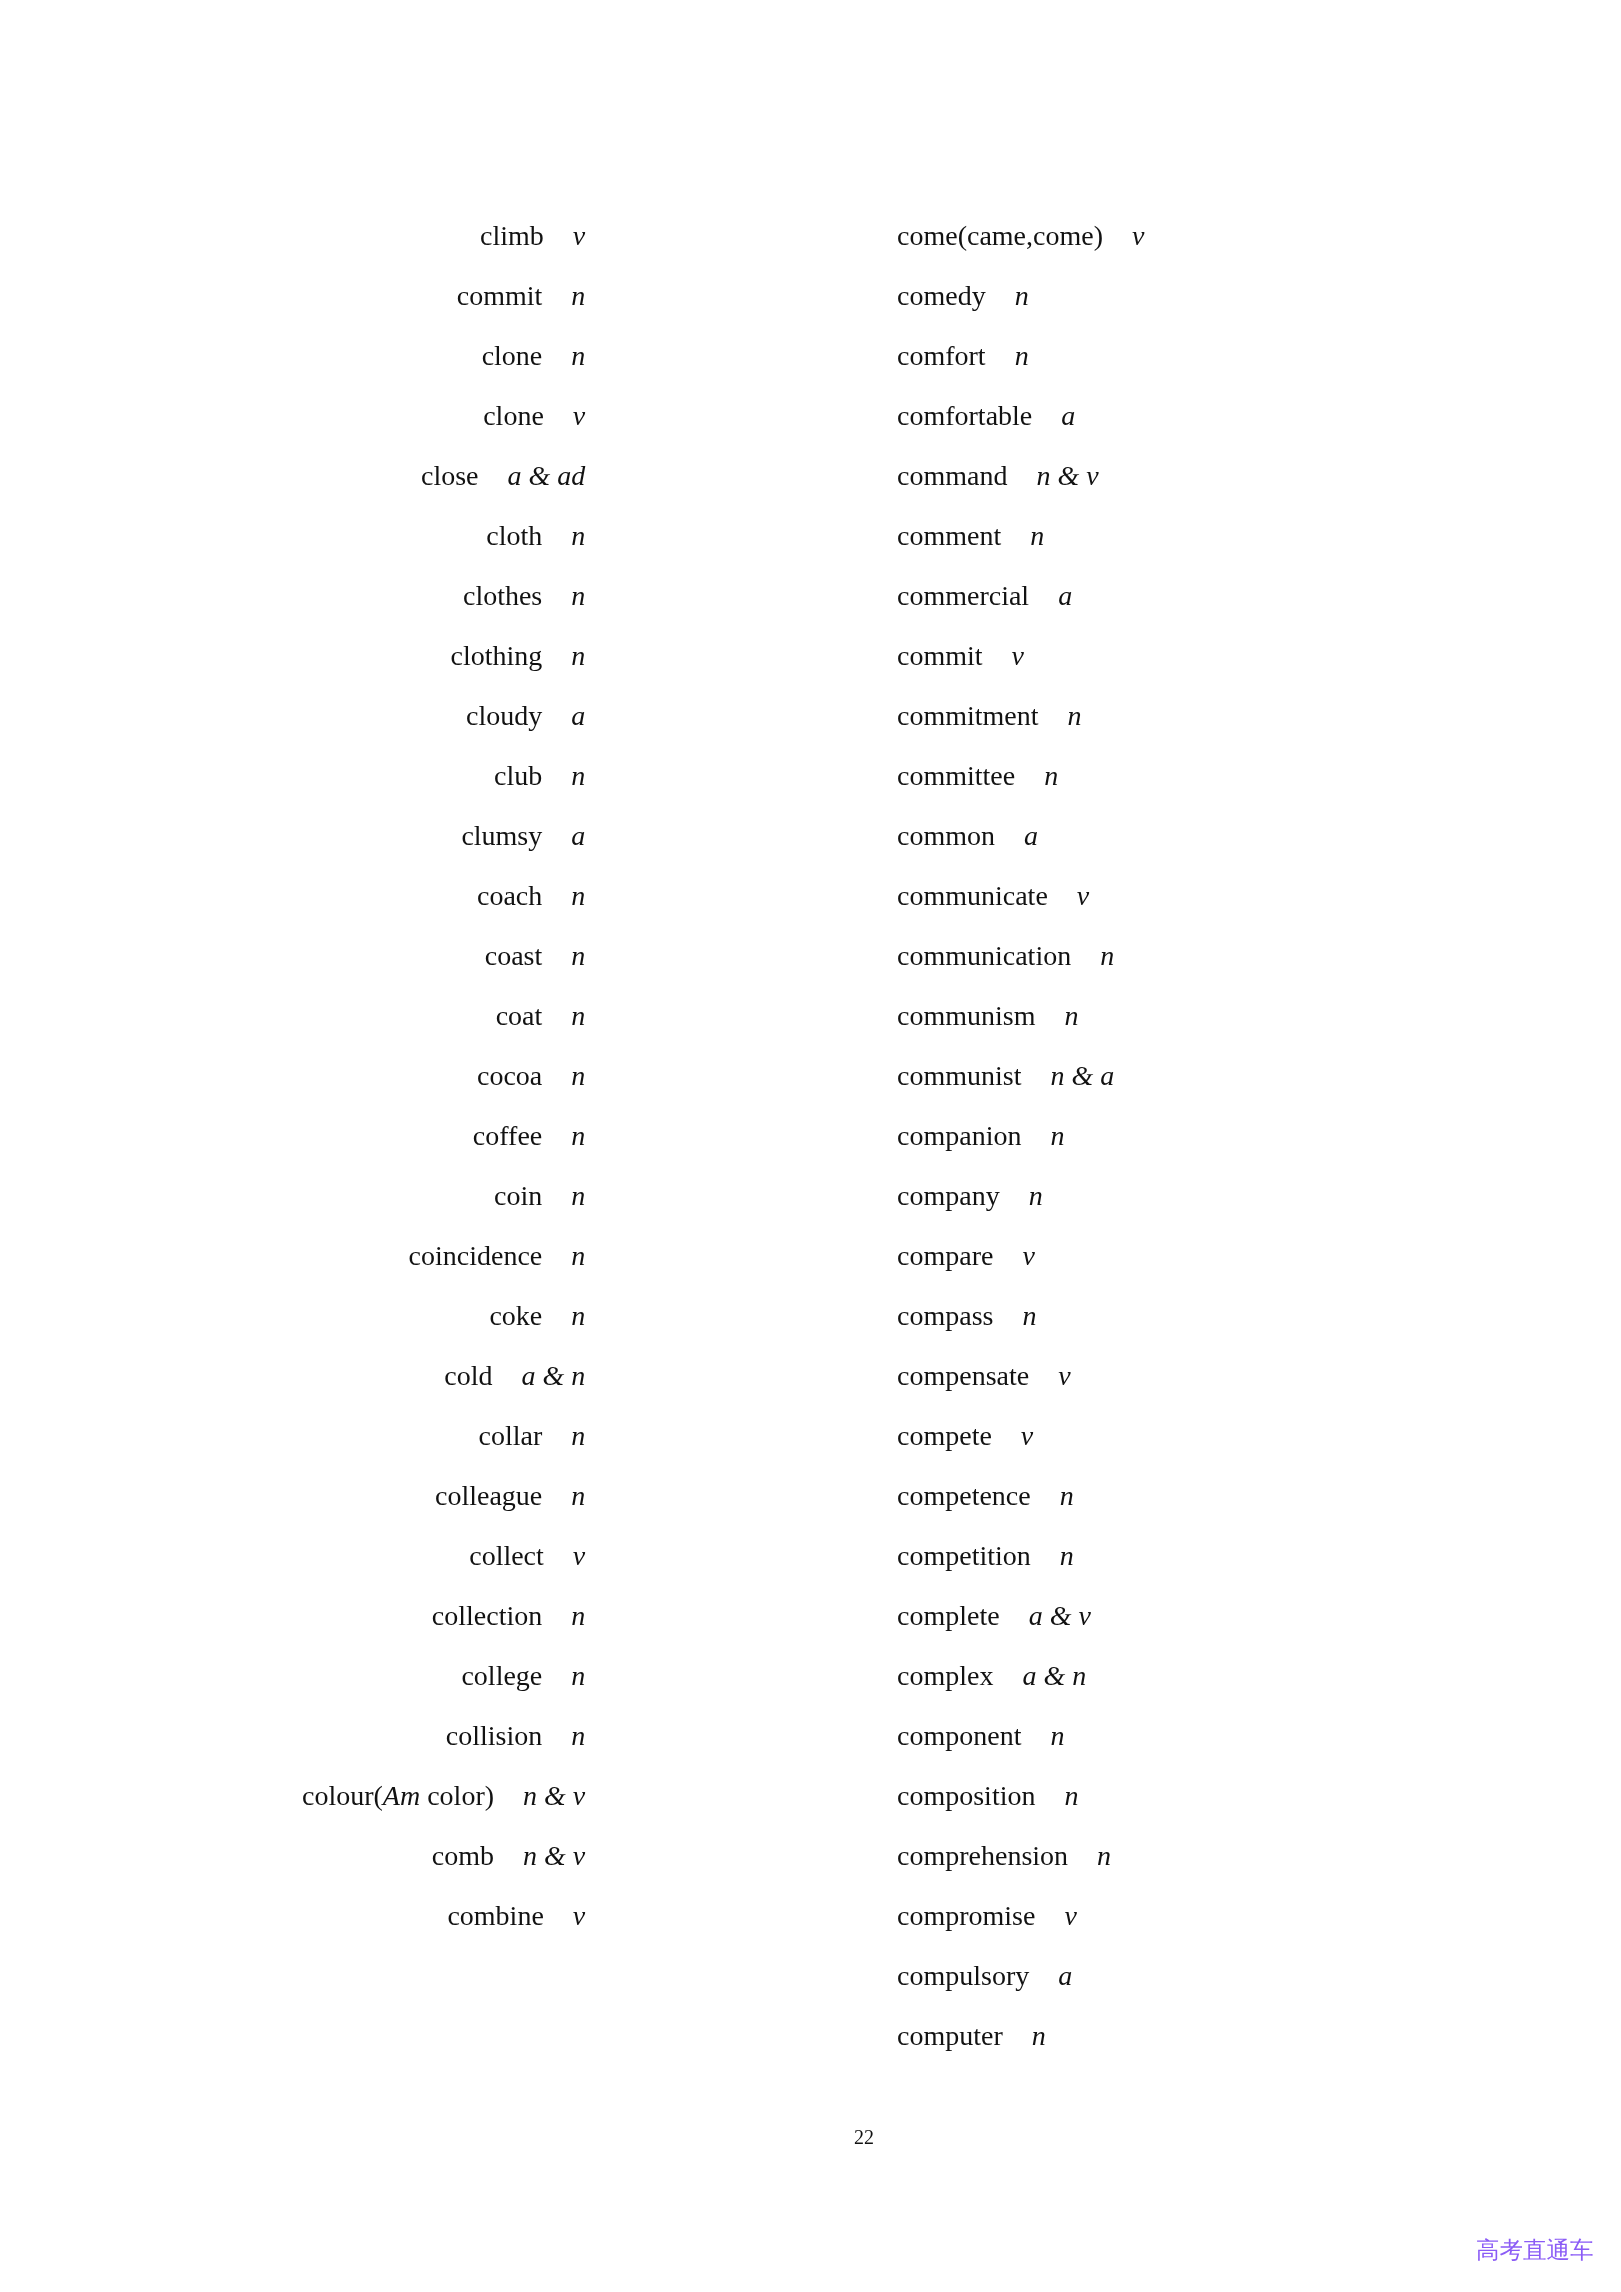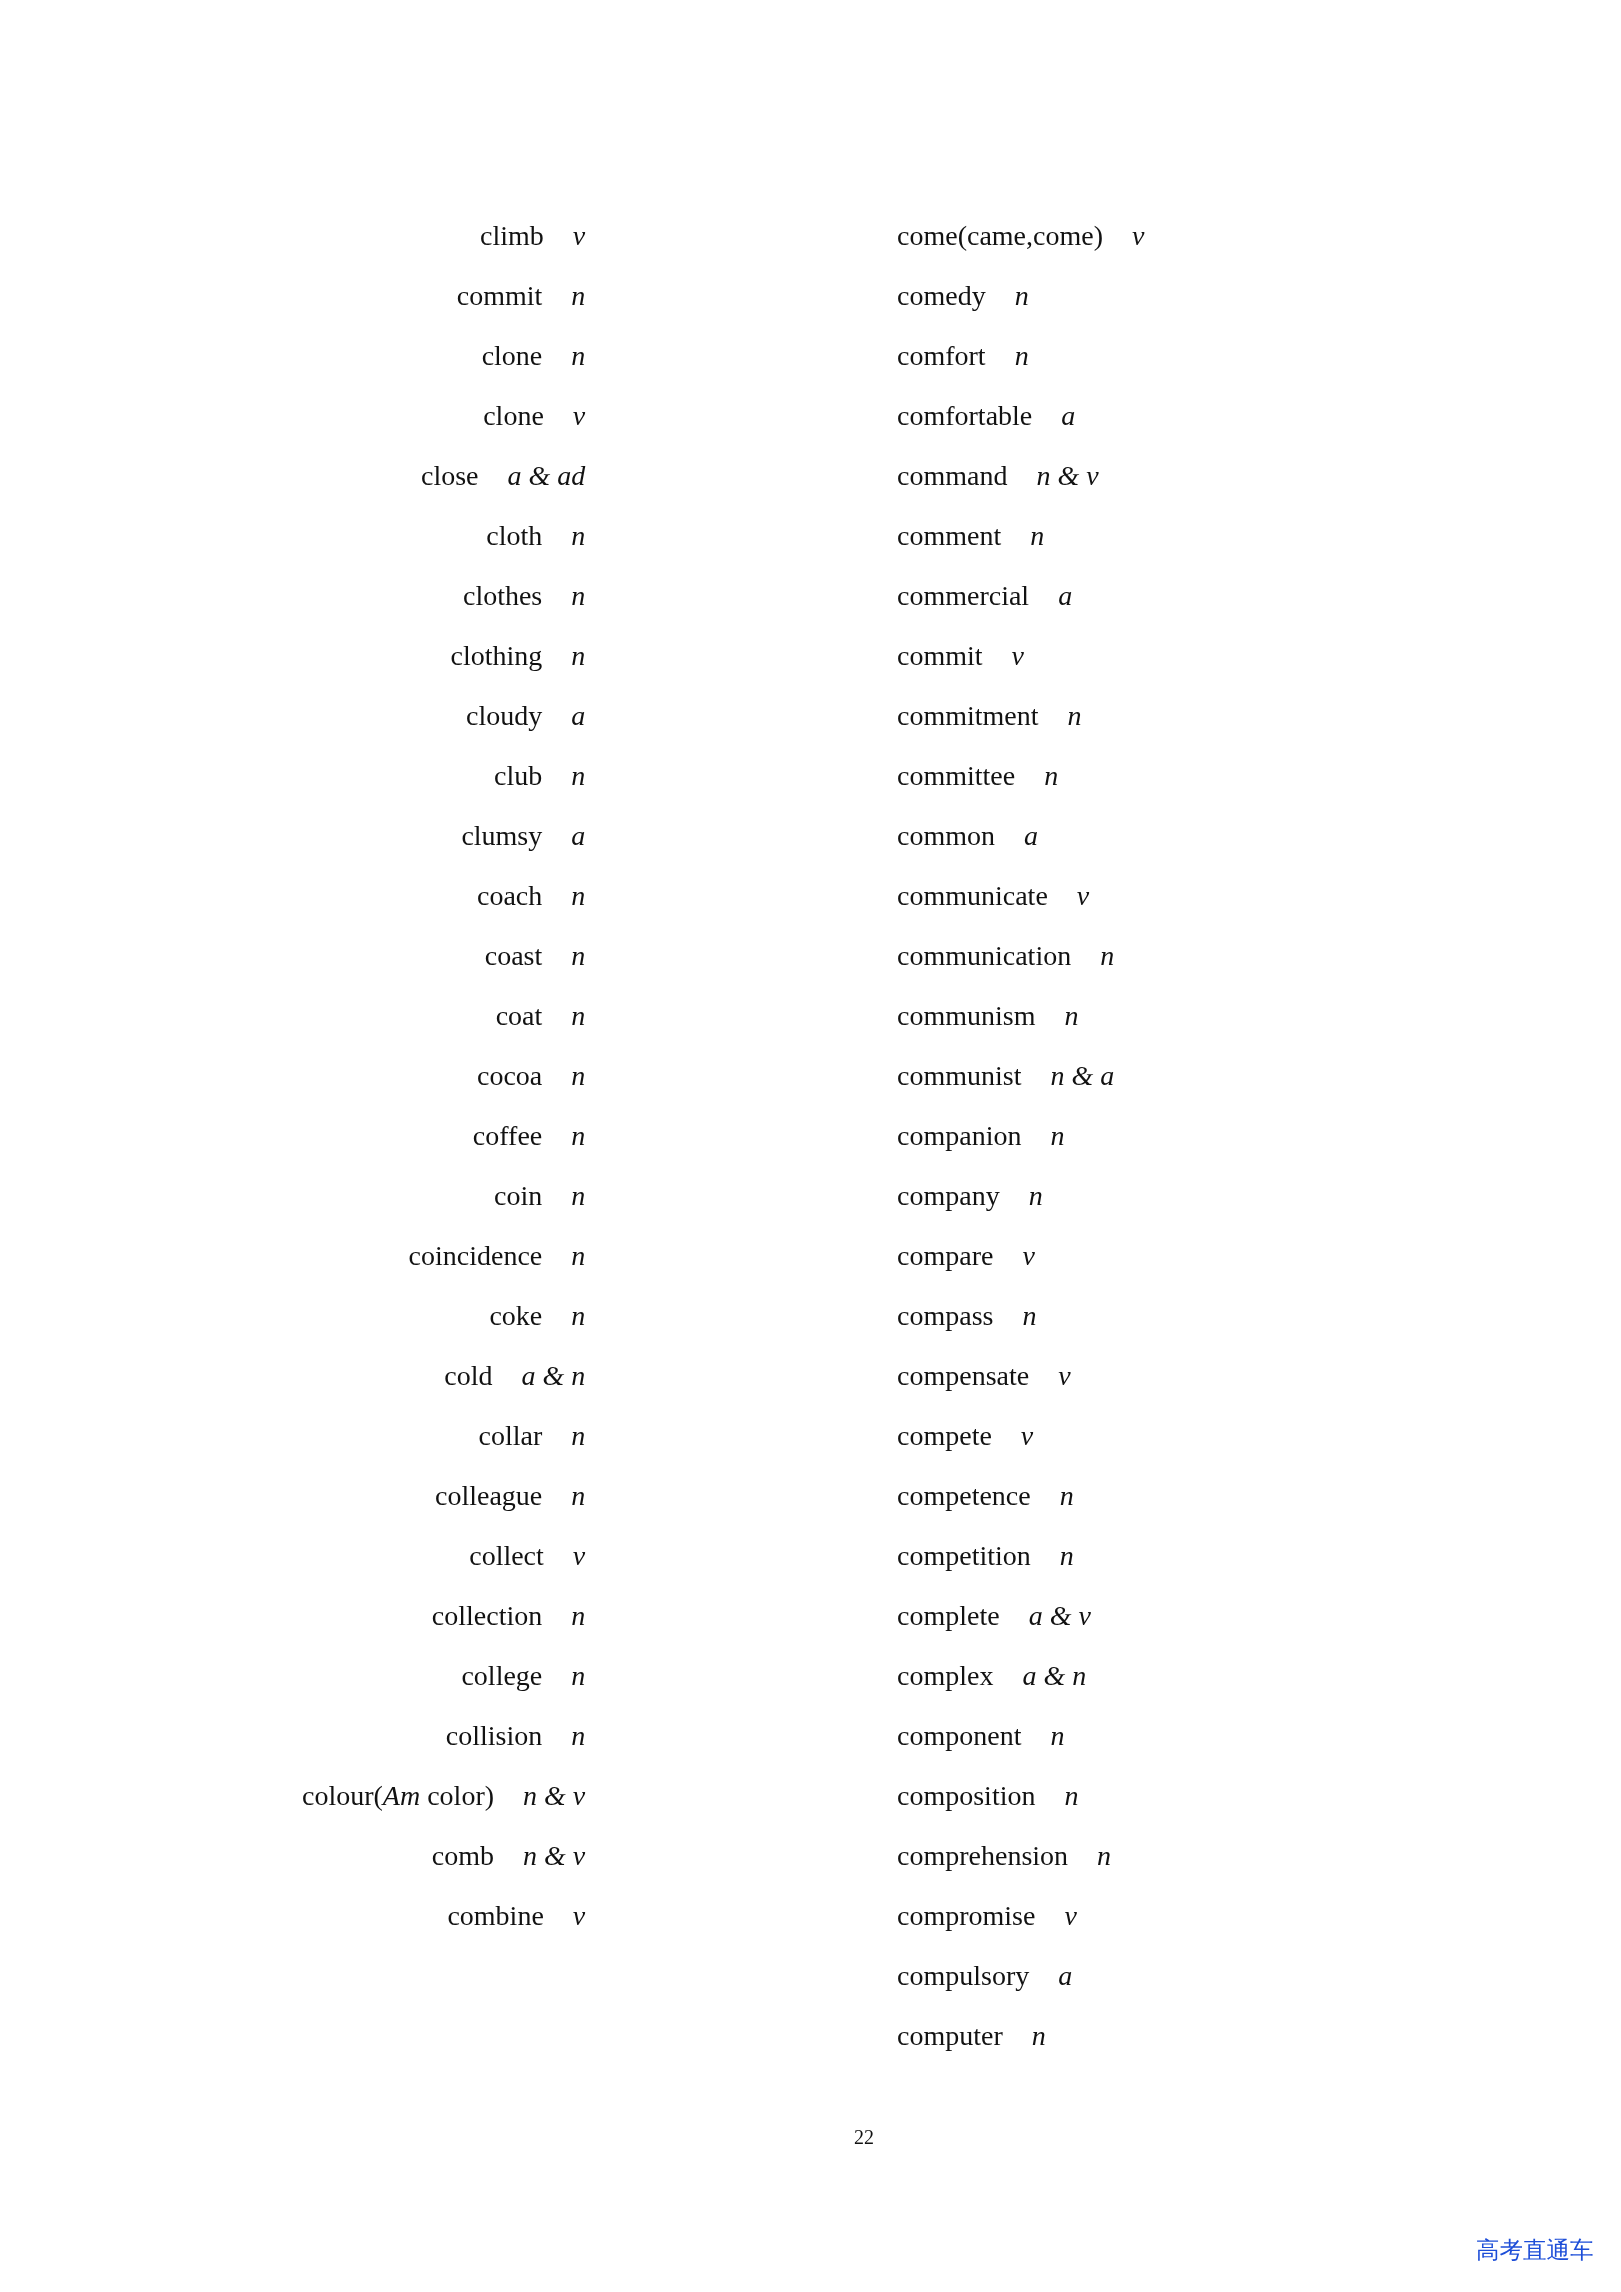--- a/index.html
+++ b/index.html
@@ -31,21 +31,21 @@
     top: 2107px;
     font-size: 20px;
     line-height: 60px;
   }
   .watermark {
     position: absolute;
     left: 1476px;
     top: 2238px;
     font-size: 23.5px;
     line-height: 25.5px;
-    color: #1d4ed8;
+    color: #8b5cf6;
     font-family: "Liberation Sans", "DejaVu Sans", sans-serif;
     letter-spacing: 0px;
   }
 </style>
 </head>
 <body>
 
 <div class="page">
   <div class="col col-left" id="col-left">
       <div class="entry"><span class="word">climb</span><span class="pos">v</span></div>

